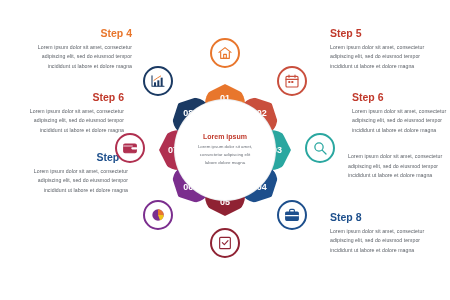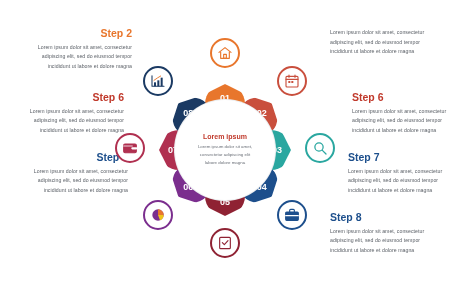--- a/index.html
+++ b/index.html
@@ -118,46 +118,46 @@
     z-index: 5;
   }
   .icon-circle svg { display: block; }
 </style>
 </head>
 <body>
 
 <div id="canvas">
 
   <div class="step-block left" style="left:32px; top:28px;">
-    <div class="step-title" style="color:#e8762c;">Step 2</div>
+    <div class="step-title" style="color:#e8762c;">Step 4</div>
     <div class="step-body">Lorem ipsum dolor sit amet, consectetur adipiscing elit, sed do eiusmod tempor incididunt ut labore et dolore magna</div>
   </div>
 
   <div class="step-block left" style="left:24px; top:92px;">
     <div class="step-title" style="color:#c0392b;">Step 6</div>
     <div class="step-body">Lorem ipsum dolor sit amet, consectetur adipiscing elit, sed do eiusmod tempor incididunt ut labore et dolore magna</div>
   </div>
 
   <div class="step-block left" style="left:28px; top:152px;">
     <div class="step-title" style="color:#1d4f8c;">Step 3</div>
     <div class="step-body">Lorem ipsum dolor sit amet, consectetur adipiscing elit, sed do eiusmod tempor incididunt ut labore et dolore magna</div>
   </div>
 
 
   <div class="step-block right" style="left:330px; top:28px;">
+    <div class="step-title" style="color:#c0392b;">Step 5</div>
     <div class="step-body">Lorem ipsum dolor sit amet, consectetur adipiscing elit, sed do eiusmod tempor incididunt ut labore et dolore magna</div>
   </div>
 
   <div class="step-block right" style="left:352px; top:92px;">
     <div class="step-title" style="color:#c0392b;">Step 6</div>
     <div class="step-body">Lorem ipsum dolor sit amet, consectetur adipiscing elit, sed do eiusmod tempor incididunt ut labore et dolore magna</div>
   </div>
 
   <div class="step-block right" style="left:348px; top:152px;">
-    <div class="step-title" style="color:#1d4f8c;">Step 7</div>
     <div class="step-body">Lorem ipsum dolor sit amet, consectetur adipiscing elit, sed do eiusmod tempor incididunt ut labore et dolore magna</div>
   </div>
 
   <div class="step-block right" style="left:330px; top:212px;">
     <div class="step-title" style="color:#1d4f8c;">Step 8</div>
     <div class="step-body">Lorem ipsum dolor sit amet, consectetur adipiscing elit, sed do eiusmod tempor incididunt ut labore et dolore magna</div>
   </div>
 
   <div class="petal" style="transform:rotate(0deg);">
     <div class="petal-inner">

